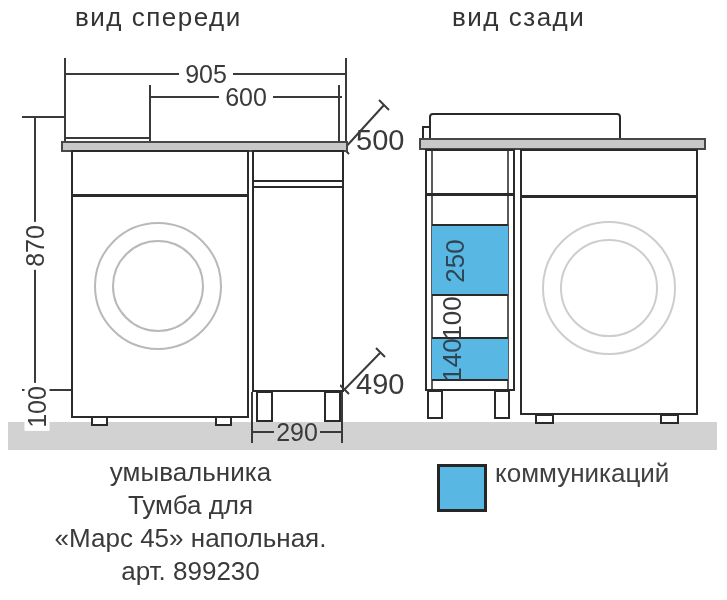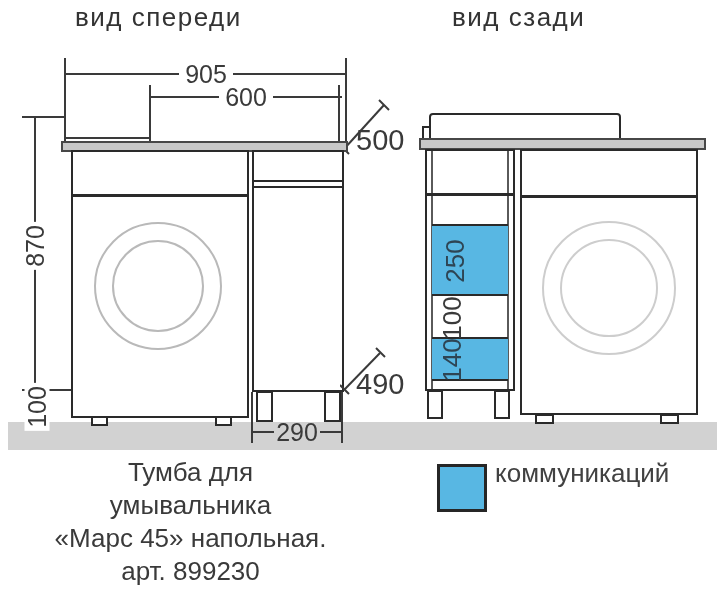--- a/index.html
+++ b/index.html
@@ -141,22 +141,22 @@
 
   <div class="box" style="left:520px; top:149px; width:178px; height:266px;">
     <div class="innerline" style="top:44px;"></div>
   </div>
   <div class="circ back" style="left:542px; top:221px; width:134px; height:134px;"></div>
   <div class="circ back" style="left:560px; top:239px; width:98px; height:98px;"></div>
   <div class="foot" style="left:535px; top:414px; width:19px; height:10px;"></div>
   <div class="foot" style="left:660px; top:414px; width:19px; height:10px;"></div>
 
   <div class="caption">
+    <div>умывальника</div>
     <div>Тумба для</div>
-    <div>умывальника</div>
     <div>«Марс 45» напольная.</div>
     <div>арт. 899230</div>
   </div>
 
   <div class="legend-swatch"></div>
   <div class="legend-text">
     <div>коммуникаций</div>
   </div>
 
 </div>

